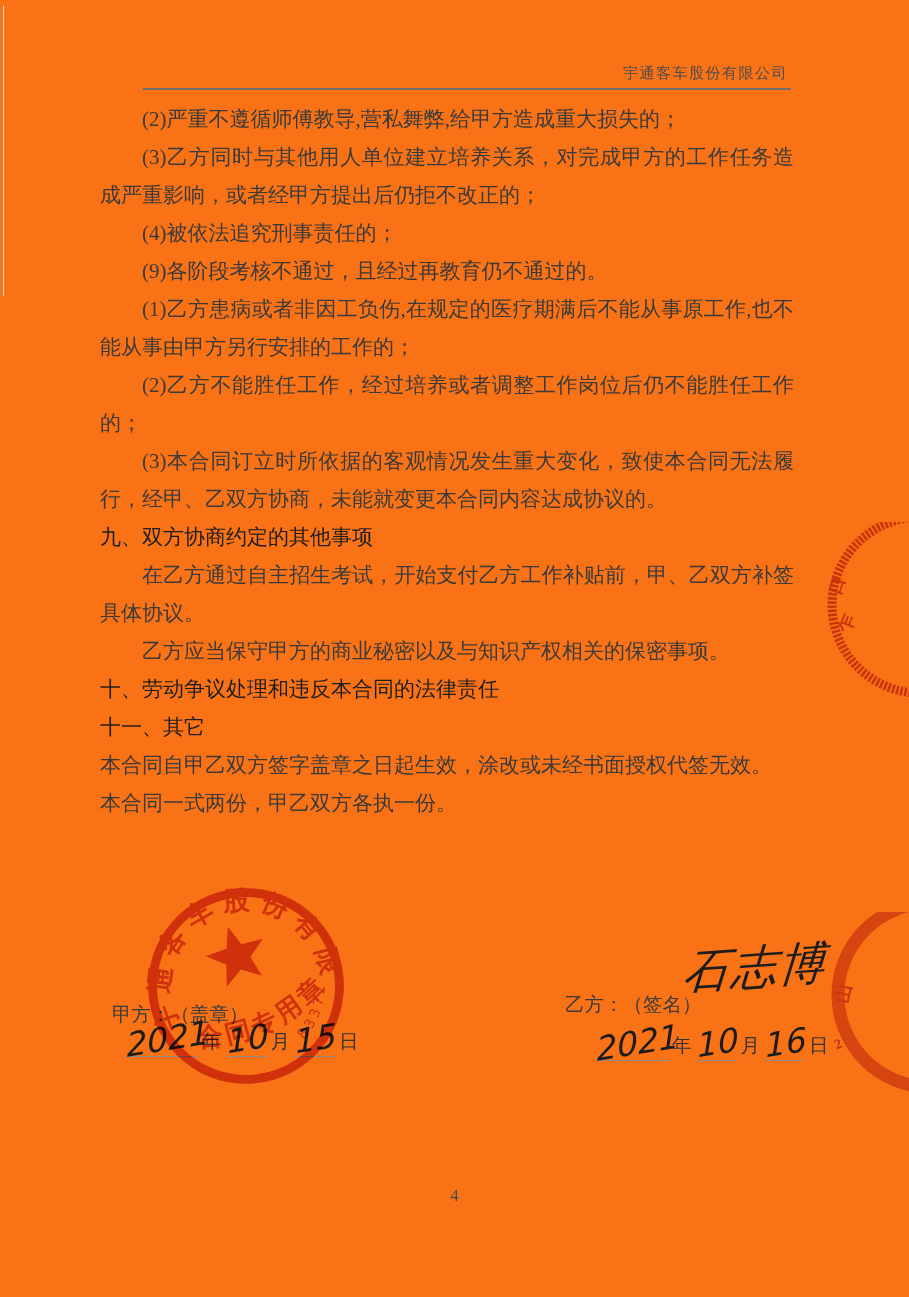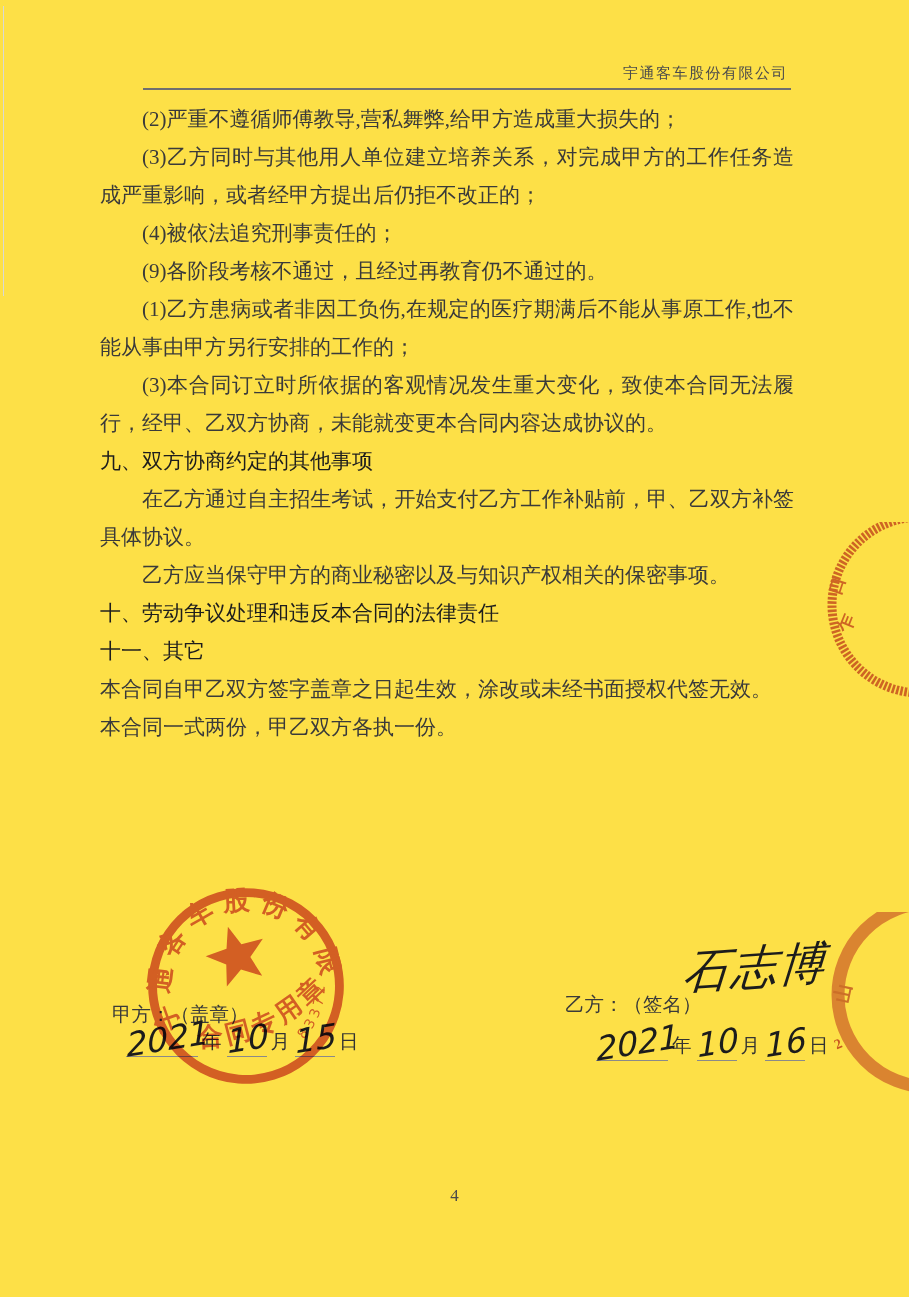--- a/index.html
+++ b/index.html
@@ -1,16 +1,16 @@
 <!DOCTYPE html>
 <html><head>
 <meta charset="utf-8">
 <style>
   html,body{margin:0;padding:0;background:#9a9a9a;}
-  .page{position:relative;width:909px;height:1297px;background:#fde047;overflow:hidden;
+  .page{position:relative;width:909px;height:1297px;background:#f97316;overflow:hidden;
         font-family:"Liberation Serif",serif;color:#373737;}
   .scan-edge{position:absolute;left:3px;top:6px;width:1px;height:290px;background:#d9d9d4;}
 
   
   .company-name{position:absolute;top:64px;right:121px;font-size:15px;letter-spacing:1.5px;
         color:#4c4c4c;}
   .header-rule{position:absolute;left:143px;top:88px;width:648px;height:2px;background:#6f6f6f;}
 
   
   .content{position:absolute;left:100px;top:100px;width:694px;font-size:21px;line-height:38px;
@@ -62,20 +62,21 @@
 
   <div class="company-name">宇通客车股份有限公司</div>
   <div class="header-rule"></div>
 
   <div class="content">
     <p class="indent">(2)严重不遵循师傅教导,营私舞弊,给甲方造成重大损失的；</p>
     <p class="indent">(3)乙方同时与其他用人单位建立培养关系，对完成甲方的工作任务造成严重影响，或者经甲方提出后仍拒不改正的；</p>
     <p class="indent">(4)被依法追究刑事责任的；</p>
     <p class="indent">(9)各阶段考核不通过，且经过再教育仍不通过的。</p>
     <p class="indent">(1)乙方患病或者非因工负伤,在规定的医疗期满后不能从事原工作,也不能从事由甲方另行安排的工作的；</p>
+    <p class="indent">(2)乙方不能胜任工作，经过培养或者调整工作岗位后仍不能胜任工作的；</p>
     <p class="indent">(3)本合同订立时所依据的客观情况发生重大变化，致使本合同无法履行，经甲、乙双方协商，未能就变更本合同内容达成协议的。</p>
     <p class="heading">九、双方协商约定的其他事项</p>
     <p class="indent">在乙方通过自主招生考试，开始支付乙方工作补贴前，甲、乙双方补签具体协议。</p>
     <p class="indent">乙方应当保守甲方的商业秘密以及与知识产权相关的保密事项。</p>
     <p class="heading">十、劳动争议处理和违反本合同的法律责任</p>
     <p class="heading">十一、其它</p>
     <p class="flush">本合同自甲乙双方签字盖章之日起生效，涂改或未经书面授权代签无效。</p>
     <p class="flush">本合同一式两份，甲乙双方各执一份。</p>
   </div>
 

